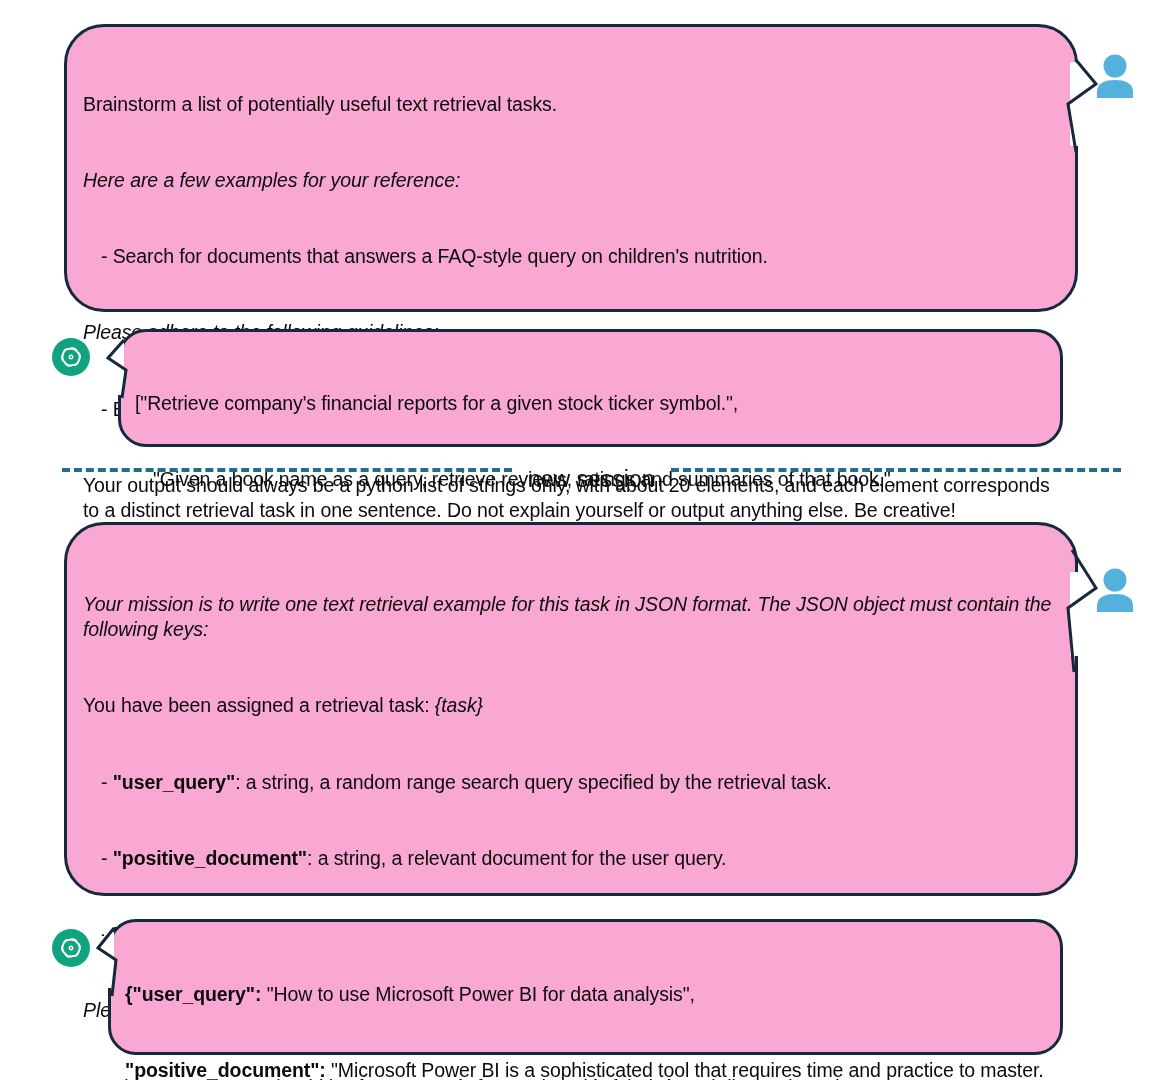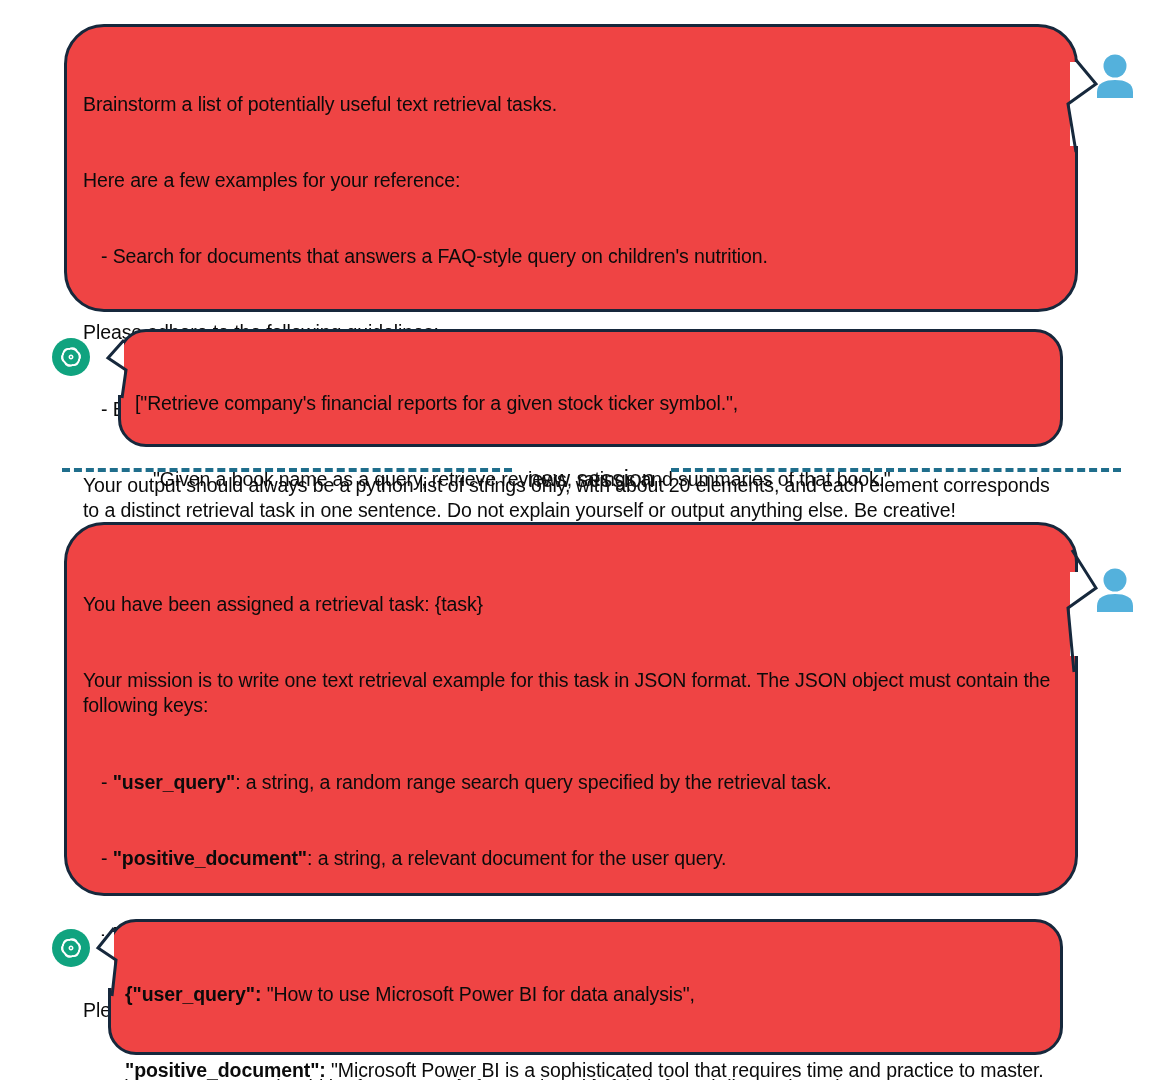--- a/index.html
+++ b/index.html
@@ -9,21 +9,21 @@
     color:#000000;overflow:hidden;position:relative;
   }
   .page{position:relative;width:1172px;height:1080px;}
 
   
   .bubble{
     position:absolute;
     box-sizing:border-box;
     border:3px solid #16283c;
     border-radius:34px;
-    background:#ef4444;
+    background:#f9a8d4;
     z-index:2;
   }
   .bubble .txt{
     font-size:19.5px;
     line-height:25.4px;
     color:#0b0b0b;
     white-space:pre-wrap;
     letter-spacing:-0.1px;
   }
   .bubble-user{border-radius:40px;}
@@ -43,21 +43,21 @@
   .divider{position:absolute;z-index:2;display:flex;align-items:flex-start;}
   .dash-line{
     height:0;border-top:4px dashed #1f6e8c;flex:0 0 auto;
   }
   .divider-label{
     font-size:23px;color:#111;margin:0 16px;white-space:nowrap;
     line-height:1;
   }
 
   
-  .i{}
+  .i{font-style:italic;}
   .b{font-weight:bold;}
   .ind1{display:inline-block;width:18px;}
   .line{display:block;}
 </style>
 </head>
 <body>
 
 <div class="page">
 
   <div class="bubble bubble-user" style="left:64px;top:24px;width:1014px;height:288px;">
@@ -114,22 +114,22 @@
   </svg>
 
   <div class="divider" style="left:62px;top:468px;width:1050px;height:30px;">
     <div class="dash-line" style="width:450px;"></div>
     <div class="divider-label">new session</div>
     <div class="dash-line" style="width:450px;"></div>
   </div>
 
   <div class="bubble bubble-user" style="left:64px;top:522px;width:1014px;height:374px;">
     <div class="txt" style="padding:16px 16px 0 16px;">
+      <span class="line i">Your mission is to write one text retrieval example for this task in JSON format. The JSON object must contain the following keys:</span>
       <span class="line"><span>You have been assigned a retrieval task: </span><span class="i">{task}</span></span>
-      <span class="line i">Your mission is to write one text retrieval example for this task in JSON format. The JSON object must contain the following keys:</span>
       <span class="line"><span class="ind1"></span><span>- </span><span class="b">"user_query"</span><span>: a string, a random range search query specified by the retrieval task.</span></span>
       <span class="line"><span class="ind1"></span><span>- </span><span class="b">"positive_document"</span><span>: a string, a relevant document for the user query.</span></span>
       <span class="line"><span class="ind1"></span><span>- </span><span class="b">"hard_negative_document"</span><span>: a string, a hard negative document that only  appears relevant to the query.</span></span>
       <span class="line i">Please adhere to the following guidelines:</span>
       <span class="line"><span class="ind1"></span><span>- The "user_query" should be </span><span class="i">{query_type}</span><span>, </span><span class="i">{query_length}</span><span>, </span><span class="i">{clarity}</span><span>, and diverse in topic.</span></span>
       
       
       
       
     </div>

